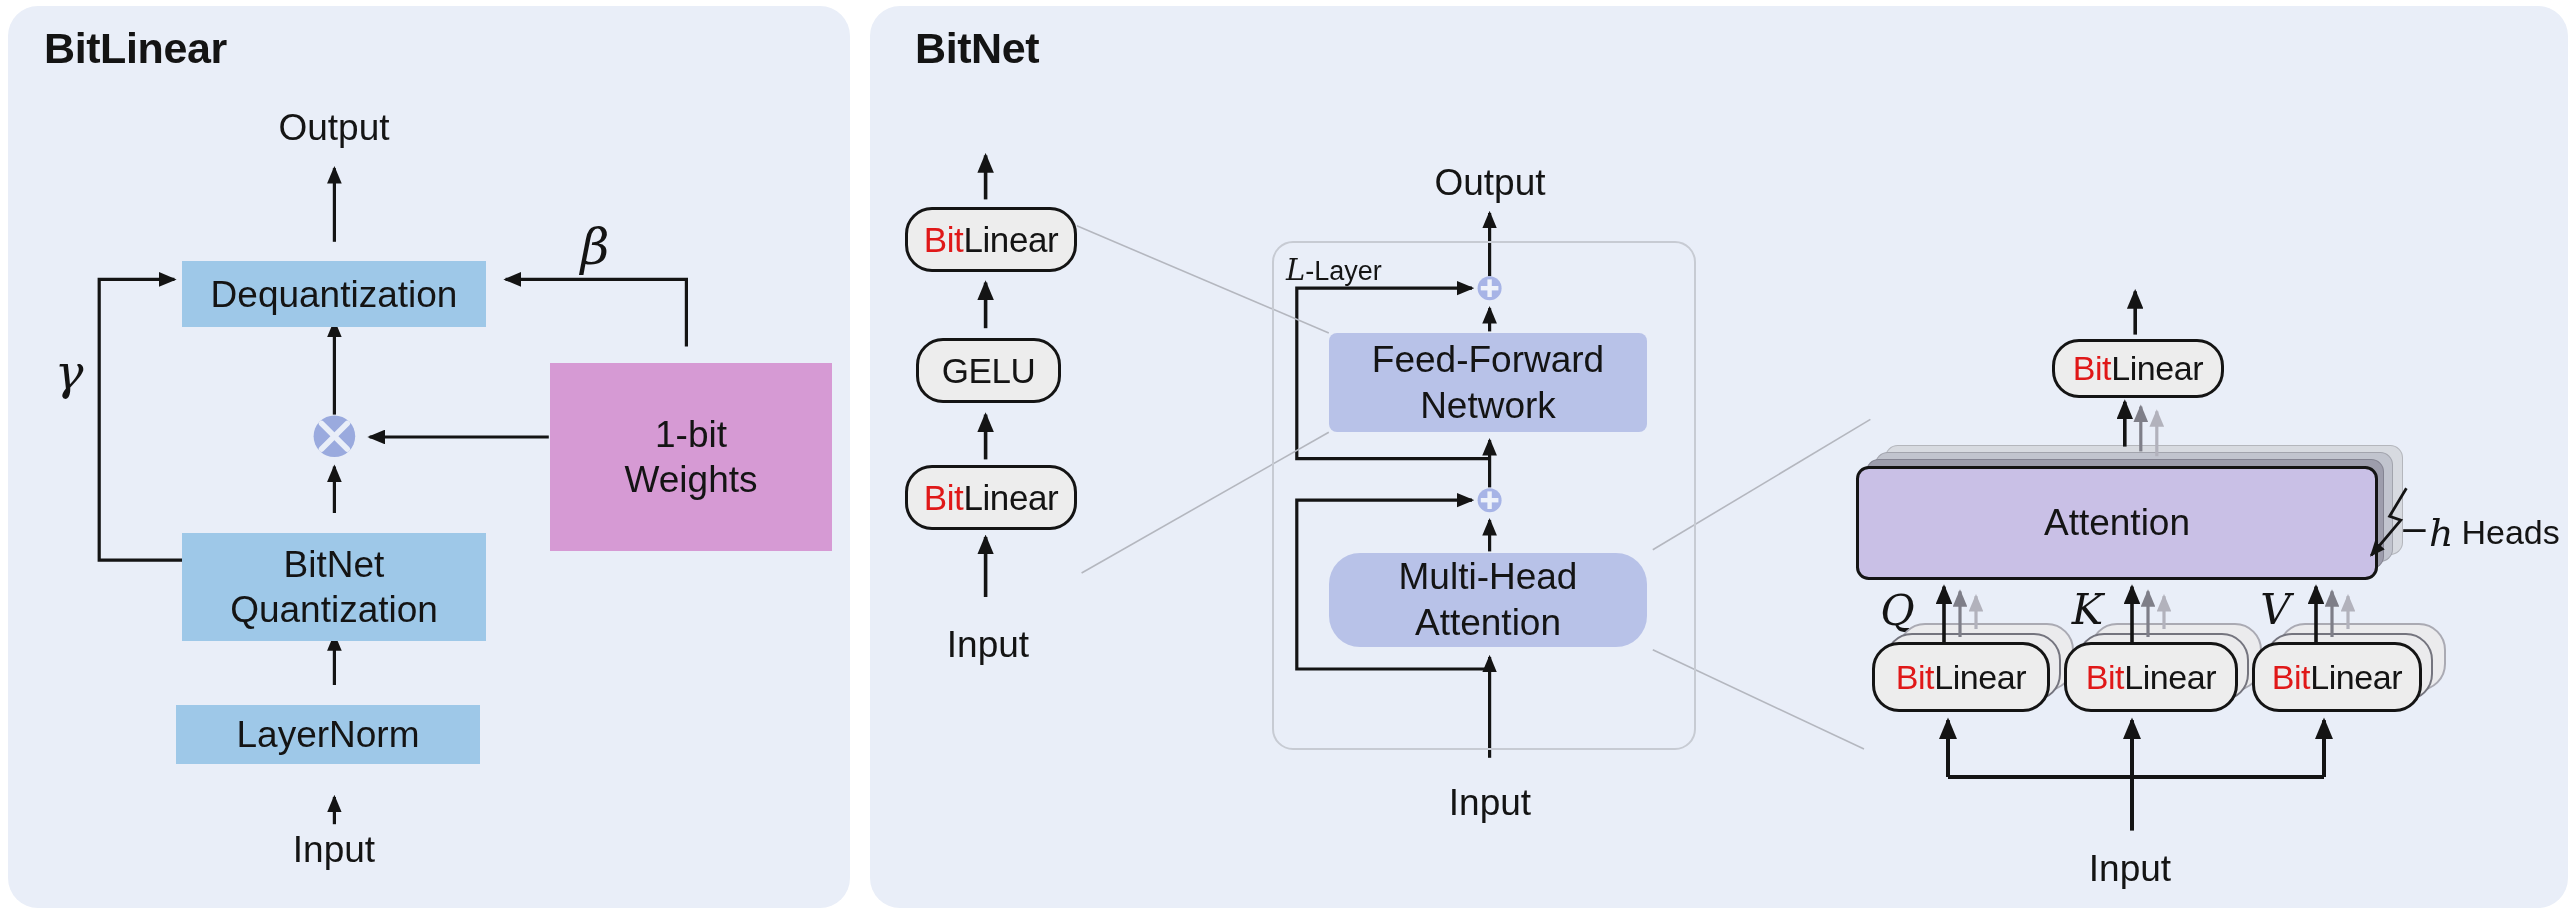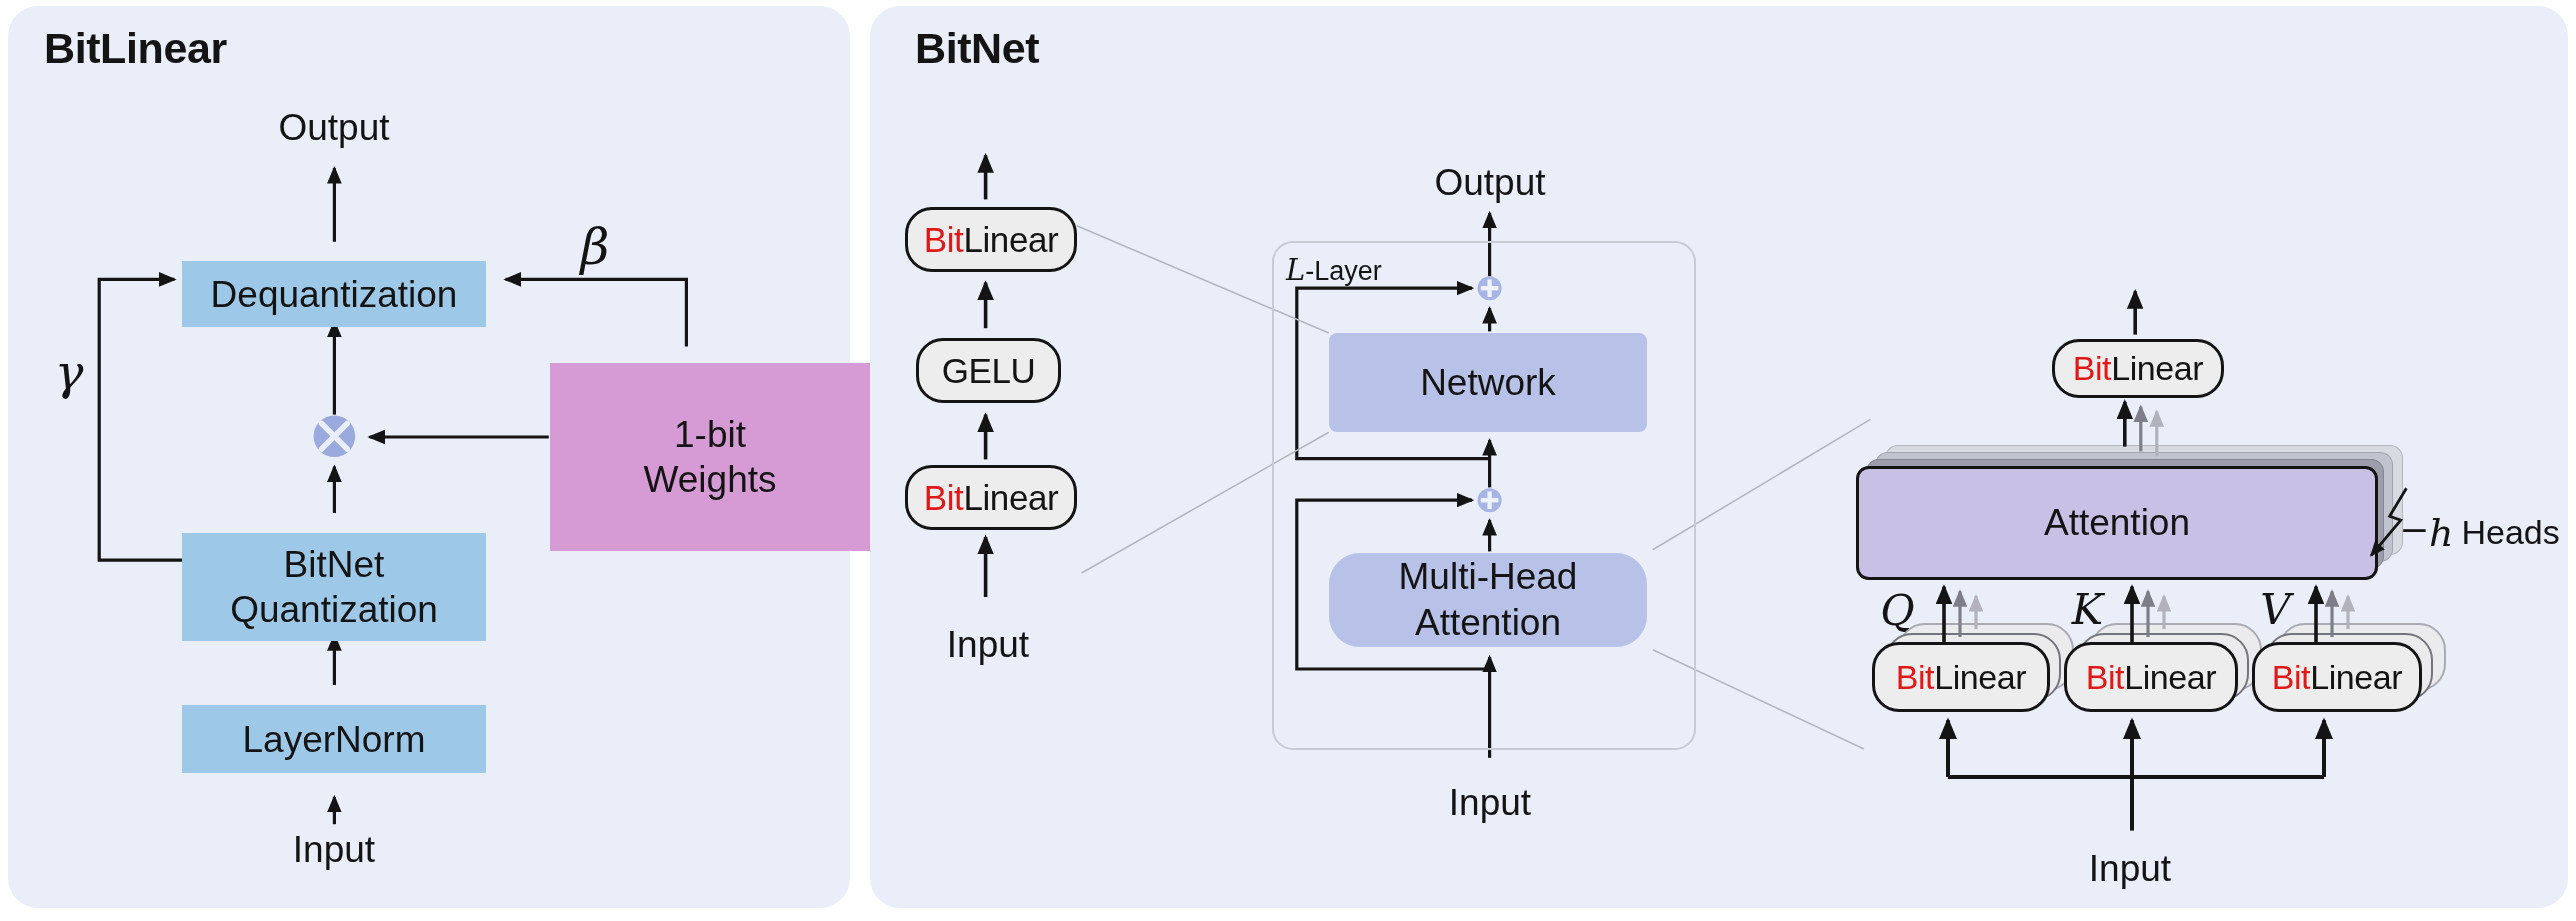--- a/index.html
+++ b/index.html
@@ -125,31 +125,31 @@
 
     <div class="abs txt lbl" style="left:254px; top:107px; width:160px; height:42px;">Output</div>
 
     <div class="abs txt box bluebox" style="left:182px; top:246px; width:304px; height:66px;">
       <span>Dequantization</span>
     </div>
 
     <div class="abs txt math" style="left:555px; top:218px; width:80px; height:58px; font-size:50px;">β</div>
     <div class="abs txt math" style="left:29px; top:343px; width:80px; height:58px; font-size:48px;">γ</div>
 
-    <div class="abs txt col box pinkbox" style="left:550px; top:348px; width:320px; height:188px;">
+    <div class="abs txt col box pinkbox" style="left:550px; top:348px; width:282px; height:188px;">
       <span>1-bit</span>
       <span>Weights</span>
     </div>
 
     <div class="abs txt col box bluebox" style="left:182px; top:518px; width:304px; height:108px;">
       <span>BitNet</span>
       <span>Quantization</span>
     </div>
 
-    <div class="abs txt box bluebox" style="left:182px; top:690px; width:304px; height:68px;">
+    <div class="abs txt box bluebox" style="left:176px; top:690px; width:304px; height:59px;">
       <span>LayerNorm</span>
     </div>
 
     <div class="abs txt lbl" style="left:254px; top:829px; width:160px; height:42px;">Input</div>
 
     <div class="abs title" style="left:915px; top:27px;">BitNet</div>
 
     <div class="abs txt pill" style="left:905px; top:207px; width:166px; height:59px;">
       <span class="bit">Bit</span>
         <span>Linear</span>
@@ -165,20 +165,21 @@
 
     <div class="abs llayer-frame" style="left:1272px; top:241px; width:420px; height:505px;"></div>
     <div class="abs llayer-lab" style="left:1286px; top:253px;">
       <span class="math">L</span>
         <span>-Layer</span>
     </div>
 
     <div class="abs txt lbl" style="left:1410px; top:162px; width:160px; height:42px;">Output</div>
 
     <div class="abs txt col pwbox" style="left:1329px; top:333px; width:318px; height:99px;">
+      <span>Feed-Forward</span>
       <span>Network</span>
     </div>
 
     <div class="abs txt col pwbox" style="left:1329px; top:553px; width:318px; height:94px;border-radius:31px;">
       <span>Multi-Head</span>
       <span>Attention</span>
     </div>
 
     <div class="abs txt lbl" style="left:1410px; top:782px; width:160px; height:42px;">Input</div>
 

